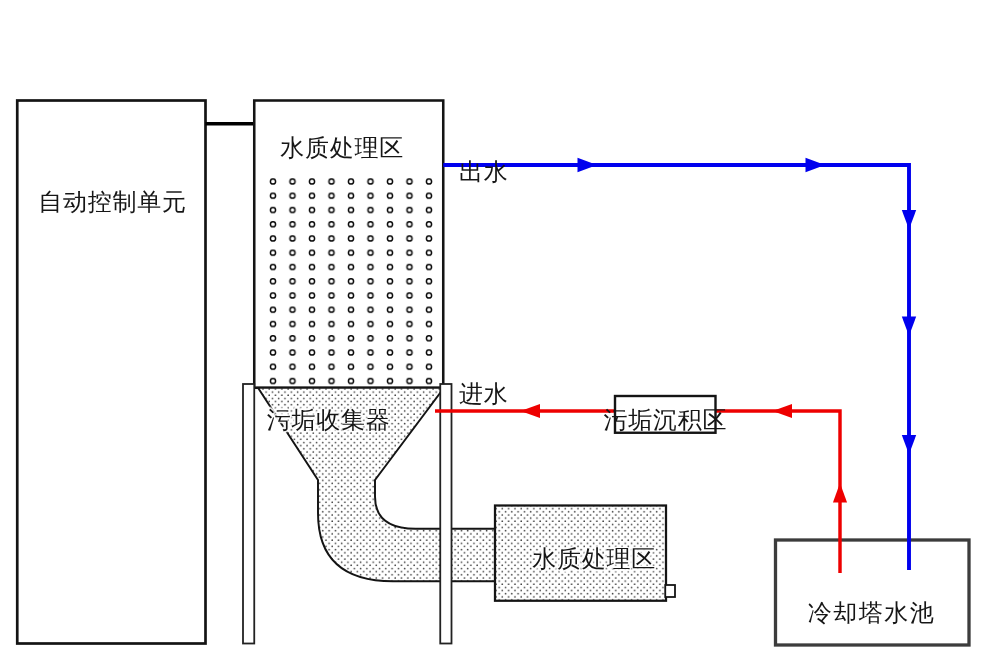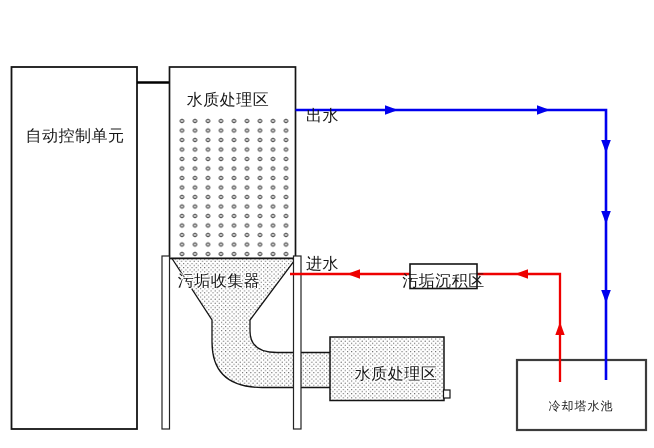--- a/index.html
+++ b/index.html
@@ -10,21 +10,21 @@
   .stage svg { position:absolute; left:0; top:0; }
   .lbl {
     position:absolute; font-size:16px; line-height:1.2; color:#161616;
     white-space:nowrap; letter-spacing:0.5px;
   }
   .center { transform:translateX(-50%); }
   .halo {
     text-shadow: 1px 0 1px #fff, -1px 0 1px #fff, 0 1px 1px #fff, 0 -1px 1px #fff,
                  1px 1px 1px #fff, -1px -1px 1px #fff;
   }
-  .pool-lbl { font-size:12px; letter-spacing:1px;font-family:Liberation Mono, monospace; }
+  .pool-lbl { font-size:16px; letter-spacing:1px; }
 </style>
 </head>
 <body>
 
 <div class="stage">
 
   <svg width="654" height="448" viewBox="0 0 654 448">
     <defs>
       <pattern id="stipple" x="0" y="0" width="4.2" height="4.2" patternUnits="userSpaceOnUse">
         <rect x="0" y="0" width="4.2" height="4.2" fill="#ffffff"></rect>

